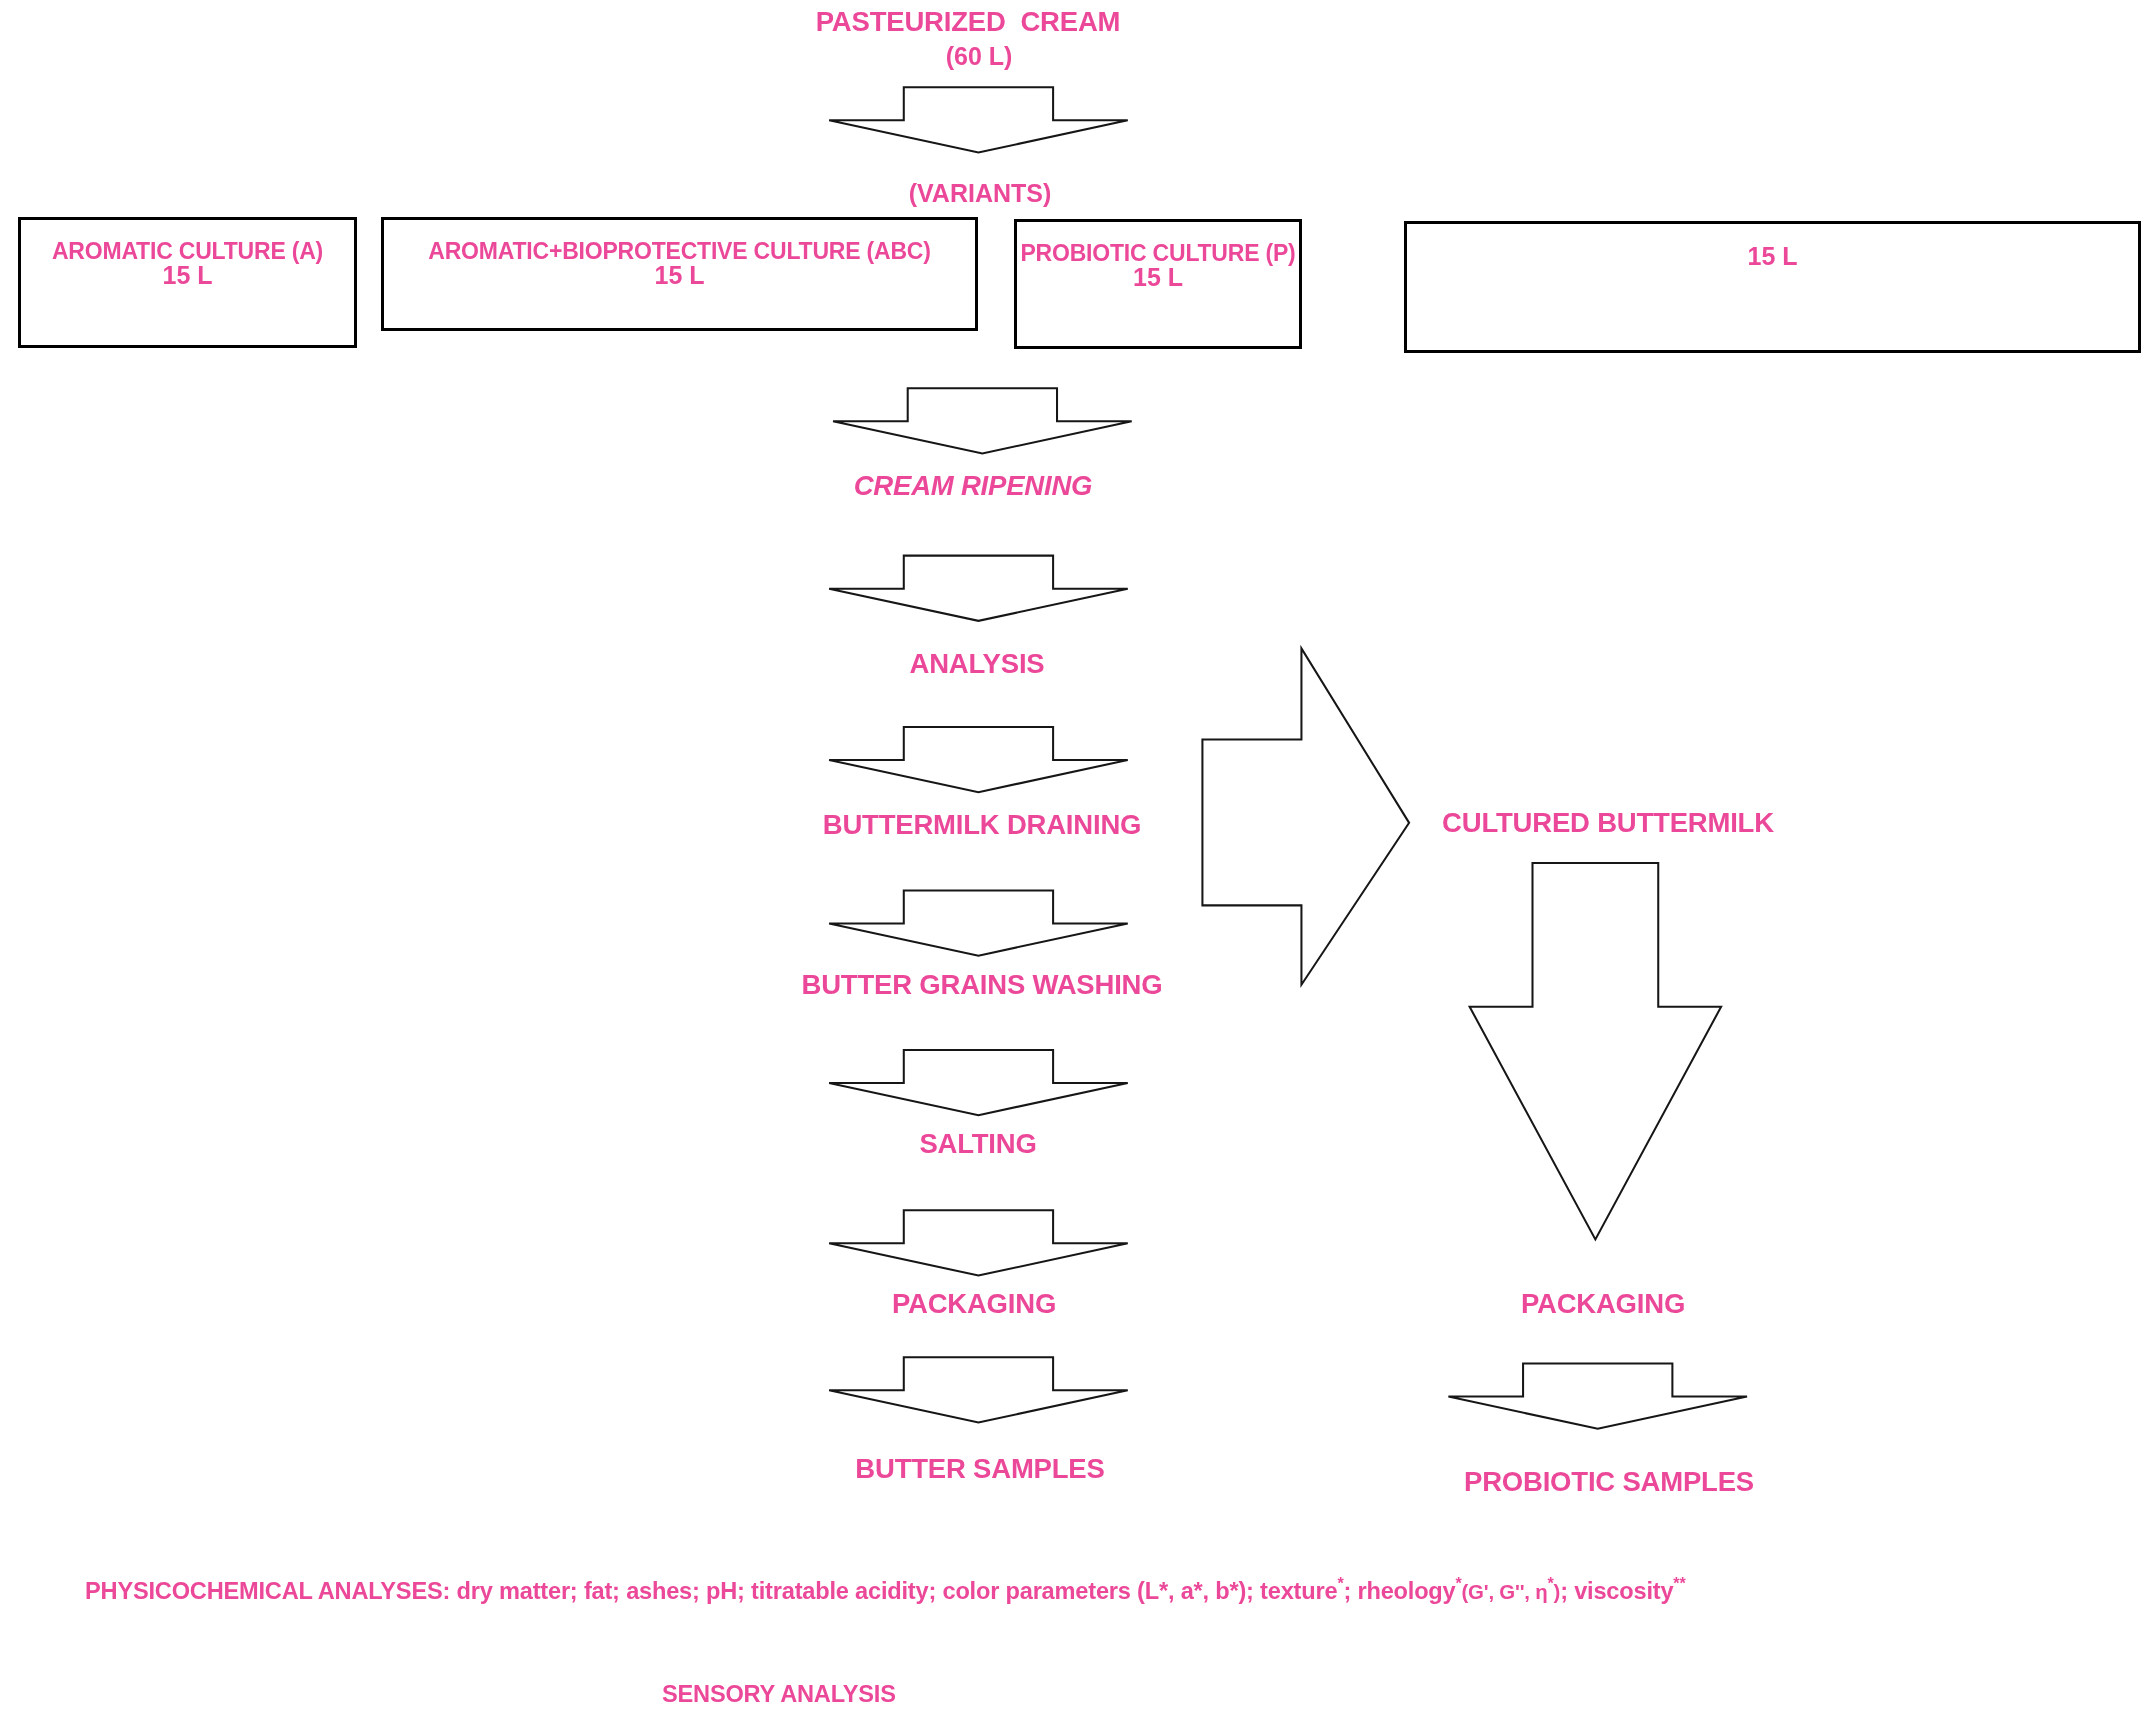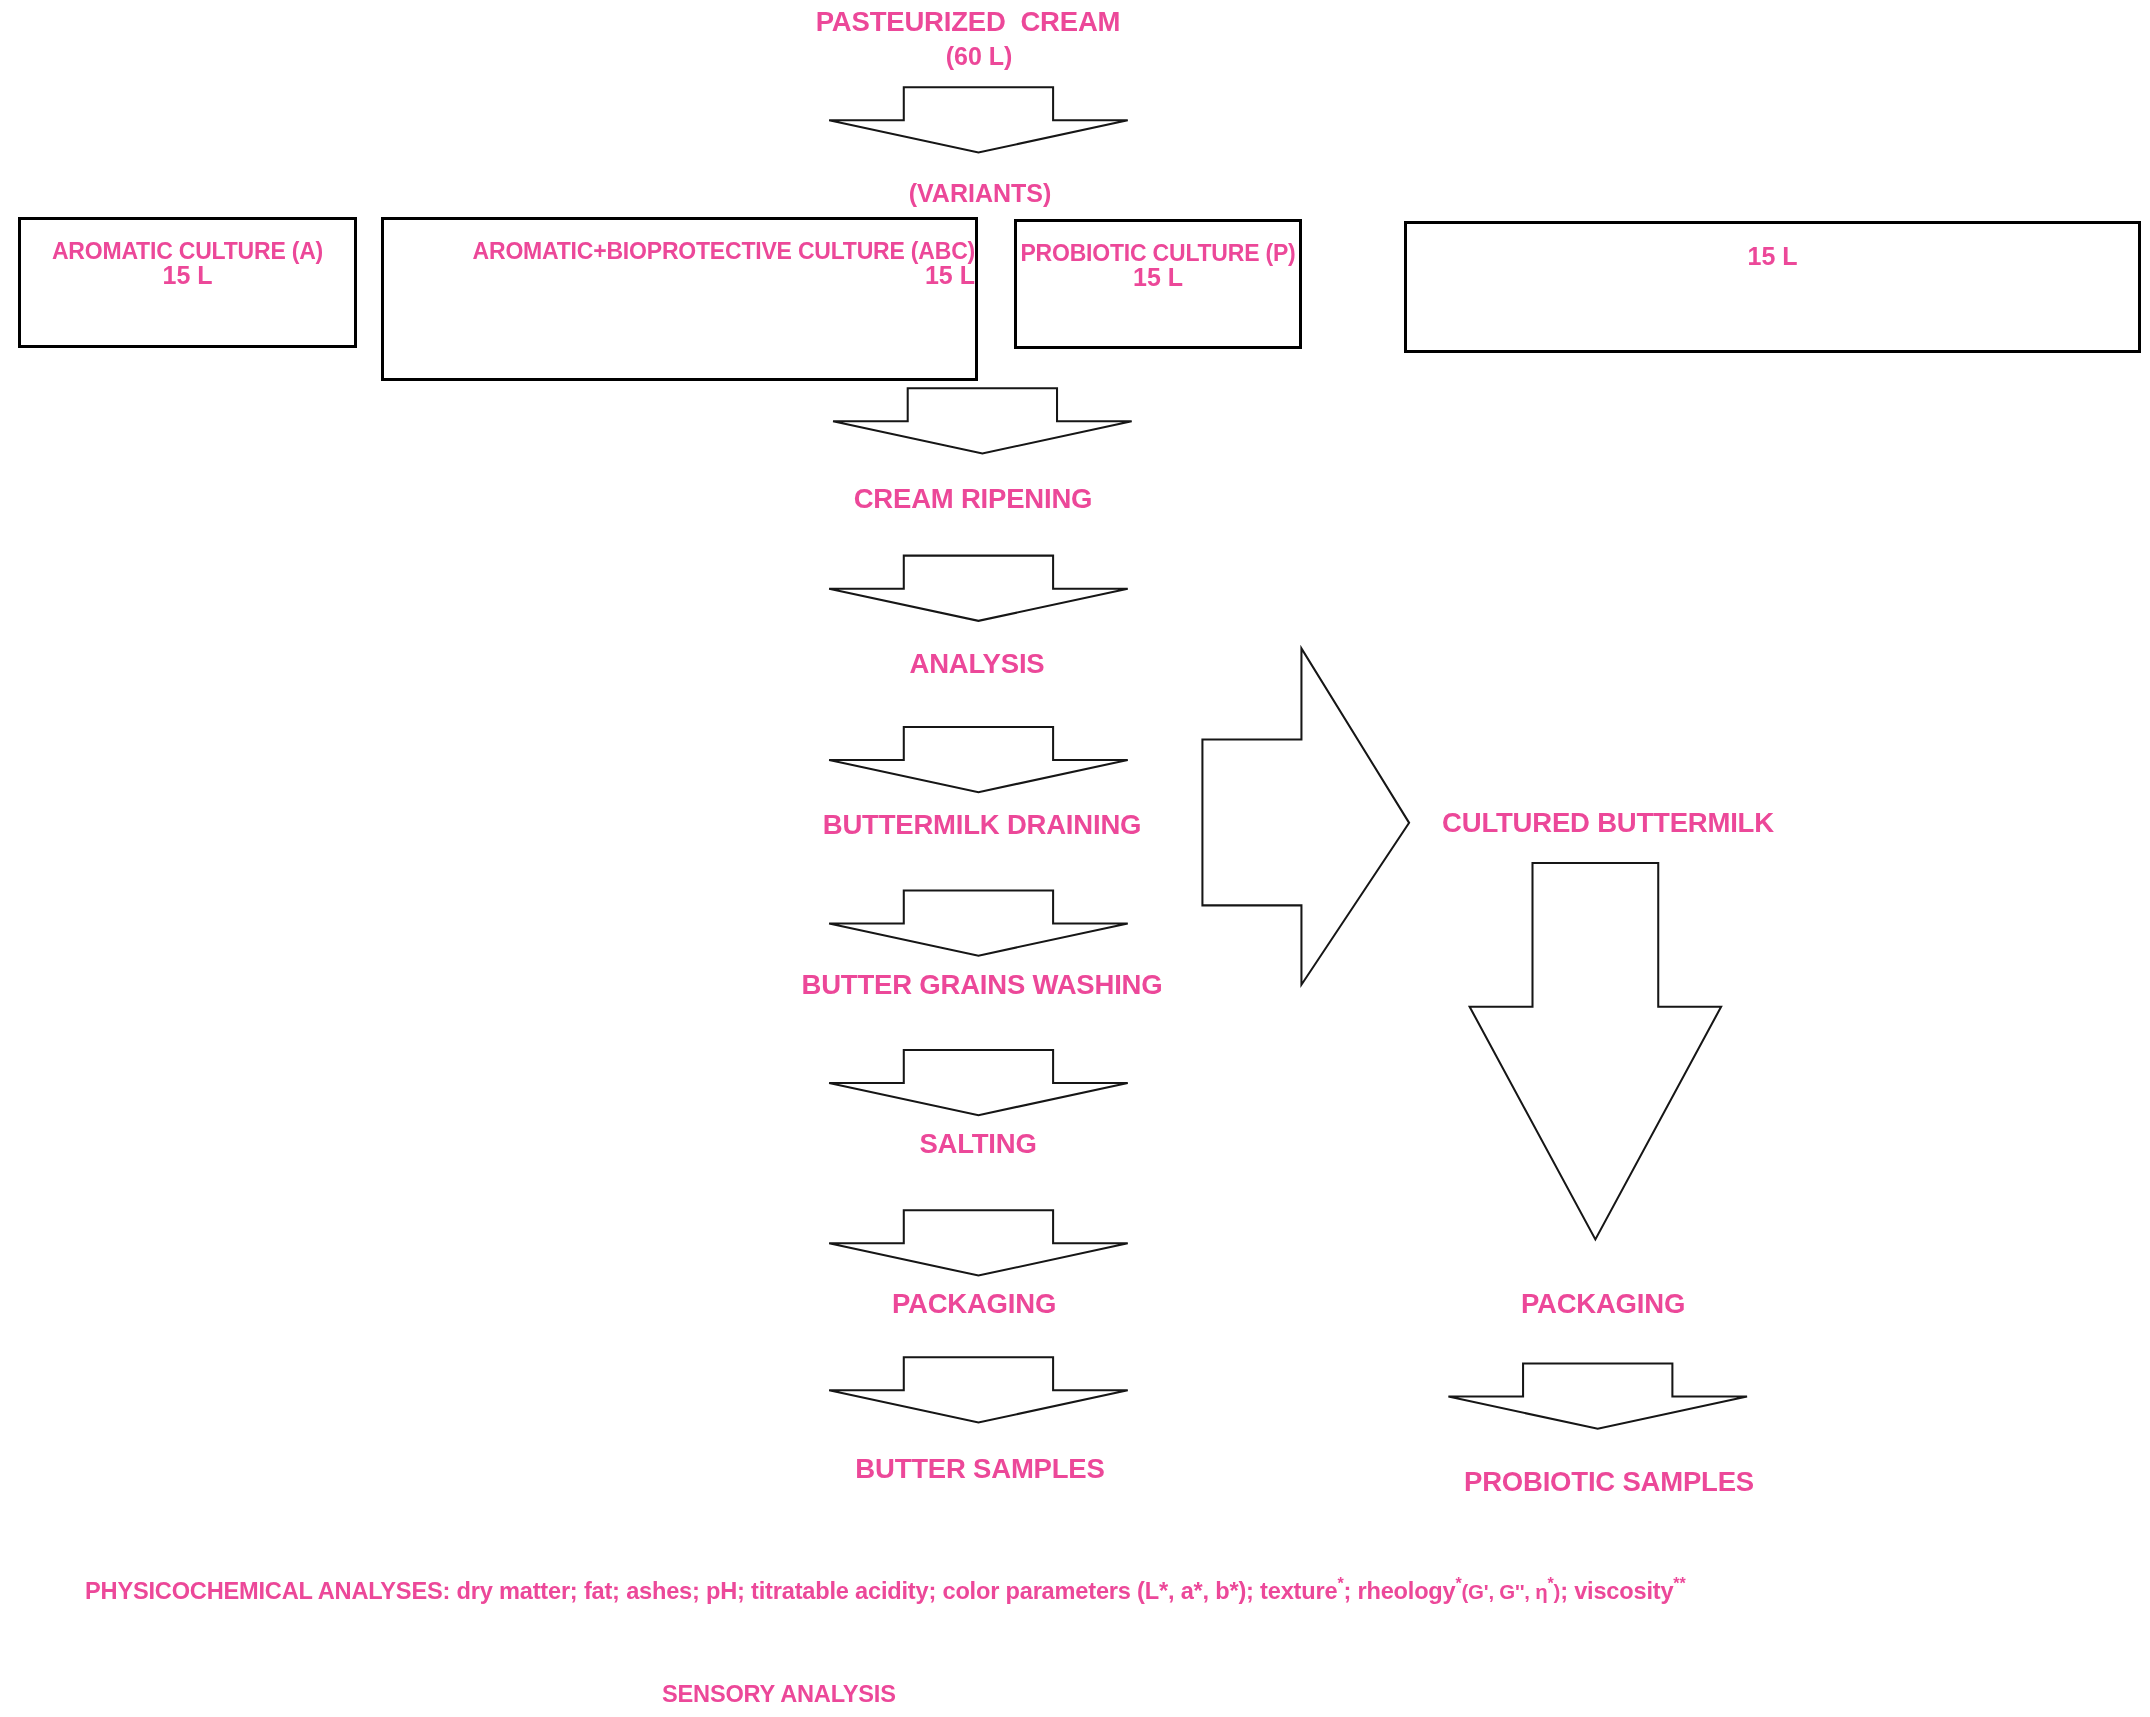--- a/index.html
+++ b/index.html
@@ -117,33 +117,33 @@
   </svg>
 
   <div class="flow-label" style="left:968px; top:22px;">PASTEURIZED  CREAM</div>
   <div class="small-label" style="left:979px; top:56px;">(60 L)</div>
   <div class="small-label" style="left:980px; top:193px;">(VARIANTS)</div>
 
   <div class="variant-box" style="left:18px; top:217px; width:339px; height:131px;">
     <div class="variant-title">AROMATIC CULTURE (A)</div>
     <div class="variant-volume">15 L</div>
   </div>
-  <div class="variant-box" style="left:381px; top:217px; width:597px; height:164px;align-items:flex-end;">
+  <div class="variant-box" style="left:381px; top:217px; width:597px; height:114px;">
     <div class="variant-title">AROMATIC+BIOPROTECTIVE CULTURE (ABC)</div>
     <div class="variant-volume">15 L</div>
   </div>
   <div class="variant-box" style="left:1014px; top:219px; width:288px; height:130px;">
     <div class="variant-title">PROBIOTIC CULTURE (P)</div>
     <div class="variant-volume">15 L</div>
   </div>
   <div class="variant-box" style="left:1404px; top:221px; width:737px; height:132px;">
     <div class="variant-volume">15 L</div>
   </div>
 
-  <div class="flow-label" style="left:973px; top:499px;">CREAM RIPENING</div>
+  <div class="flow-label" style="left:973px; top:486px;font-style:italic;">CREAM RIPENING</div>
   <div class="flow-label" style="left:977px; top:664px;">ANALYSIS</div>
   <div class="flow-label" style="left:982px; top:825px;">BUTTERMILK DRAINING</div>
   <div class="flow-label" style="left:982px; top:985px;">BUTTER GRAINS WASHING</div>
   <div class="flow-label" style="left:978px; top:1144px;">SALTING</div>
   <div class="flow-label" style="left:974px; top:1304px;">PACKAGING</div>
   <div class="flow-label" style="left:980px; top:1469px;">BUTTER SAMPLES</div>
 
   <div class="flow-label" style="left:1608px; top:823px;">CULTURED BUTTERMILK</div>
   <div class="flow-label" style="left:1603px; top:1304px;">PACKAGING</div>
   <div class="flow-label" style="left:1609px; top:1482px;">PROBIOTIC SAMPLES</div>

